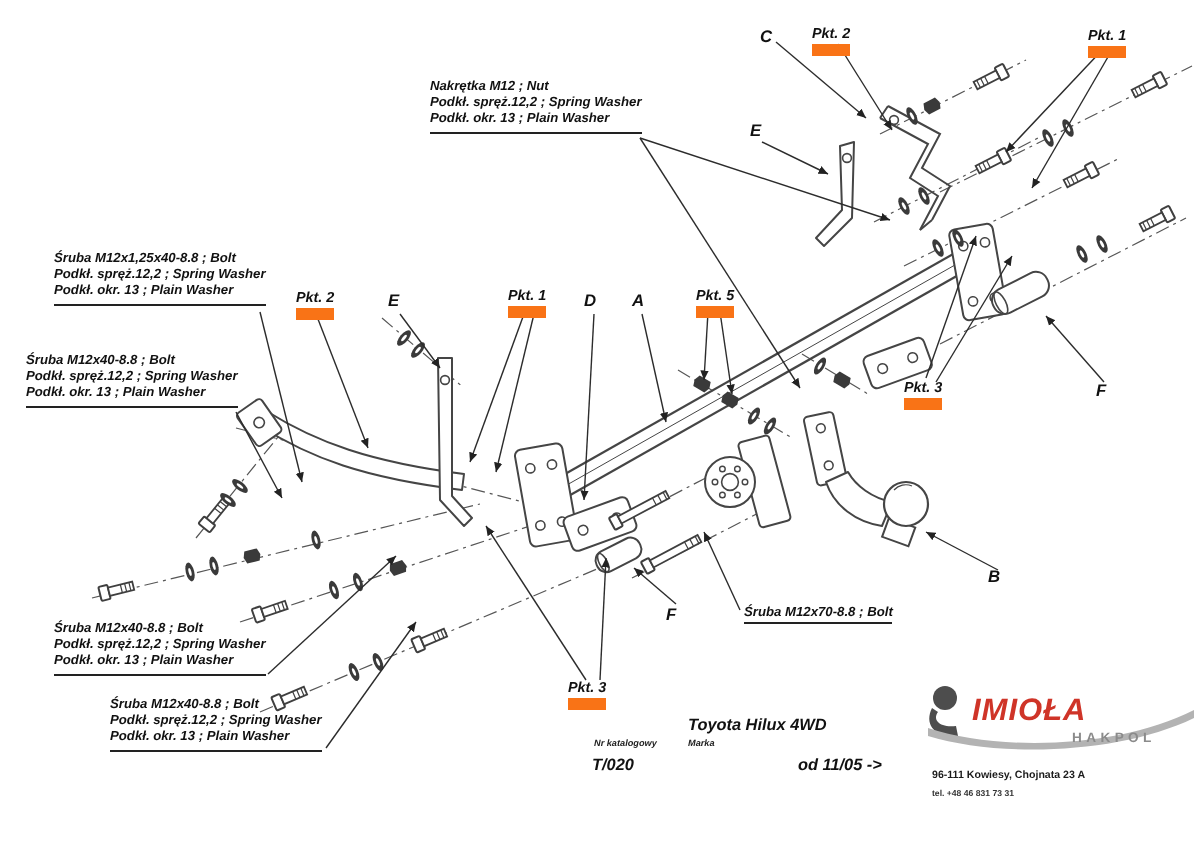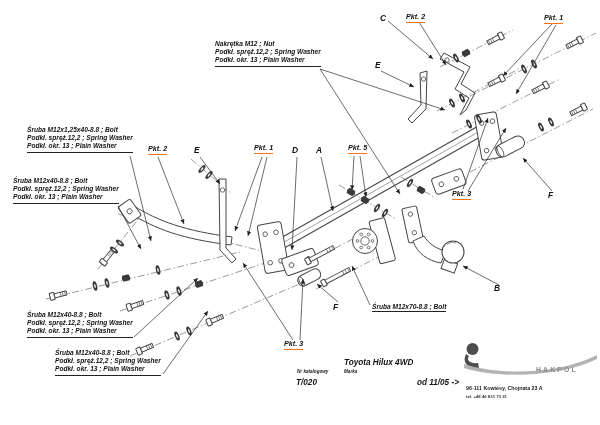--- a/index.html
+++ b/index.html
@@ -3,21 +3,21 @@
 <meta charset="utf-8">
 <style>
   html,body{margin:0;padding:0;background:#fff;}
   .stage{position:relative;width:600px;height:425px;background:#ffffff;overflow:hidden;
          font-family:"Liberation Sans",sans-serif;}
   .stage svg{position:absolute;left:0;top:0;}
   .callout{position:absolute;font-style:italic;font-weight:bold;font-size:6.6px;line-height:8.2px;
            color:#111;white-space:nowrap;border-bottom:1px solid #222;padding-bottom:1px;}
   .plabel{position:absolute;font-style:italic;font-weight:bold;font-size:7.2px;color:#111;white-space:nowrap;}
   .plabel.big{font-size:8.4px;}
-  .ul{border-bottom:1px solid #f97316;padding-bottom:0.5px;}
+  .ul{border-bottom:6px solid #f97316;padding-bottom:0.5px;}
   .sline{position:absolute;font-style:italic;font-weight:bold;font-size:6.6px;color:#111;white-space:nowrap;
          border-bottom:1px solid #222;padding-bottom:1px;}
   .f-head{position:absolute;font-style:italic;font-weight:bold;font-size:4.6px;color:#222;white-space:nowrap;}
   .f-val{position:absolute;font-style:italic;font-weight:bold;font-size:8.2px;color:#111;white-space:nowrap;}
   .addr{position:absolute;font-weight:bold;font-size:5.3px;color:#1c1c1c;white-space:nowrap;}
   .phone{position:absolute;font-weight:bold;font-size:4.3px;color:#333;white-space:nowrap;}
   .logo-main{position:absolute;font-style:italic;font-weight:900;font-size:15.5px;color:#cf3428;
              letter-spacing:0.5px;white-space:nowrap;}
   .logo-sub{position:absolute;font-weight:bold;font-size:6.8px;color:#8b8b8b;letter-spacing:2.2px;white-space:nowrap;}
 </style>
@@ -304,19 +304,20 @@
   <div class="plabel big" style="left:548px;top:190px;">F</div>
 
   <div class="plabel big" style="left:333px;top:302px;">F</div>
   <div class="plabel ul" style="left:284px;top:339px;">Pkt. 3</div>
   <div class="plabel big" style="left:494px;top:283px;">B</div>
 
   <div class="f-head" style="left:297px;top:369px;">Nr katalogowy</div>
   <div class="f-val" style="left:296px;top:378px;">T/020</div>
   <div class="f-head" style="left:344px;top:369px;">Marka</div>
   <div class="f-val" style="left:344px;top:358px;">Toyota Hilux 4WD</div>
-  <div class="f-val" style="left:417px;top:378px;">od 11/05 -&gt;</div>
-
+  <div class="f-val" style="left:399px;top:378px;">od 11/05 -&gt;</div>
+
+  <div class="logo-main" style="left:486px;top:347px;">IMIOŁA</div>
   <div class="logo-sub" style="left:536px;top:366px;">HAKPOL</div>
   <div class="addr" style="left:466px;top:385px;">96-111 Kowiesy, Chojnata 23 A</div>
   <div class="phone" style="left:466px;top:394px;">tel. +48 46 831 73 31</div>
 
 </div>
 
 </body></html>

